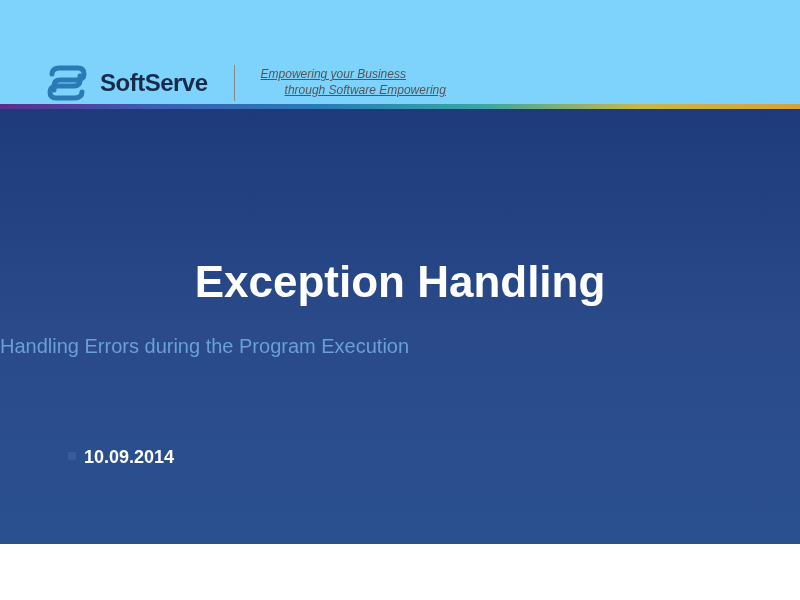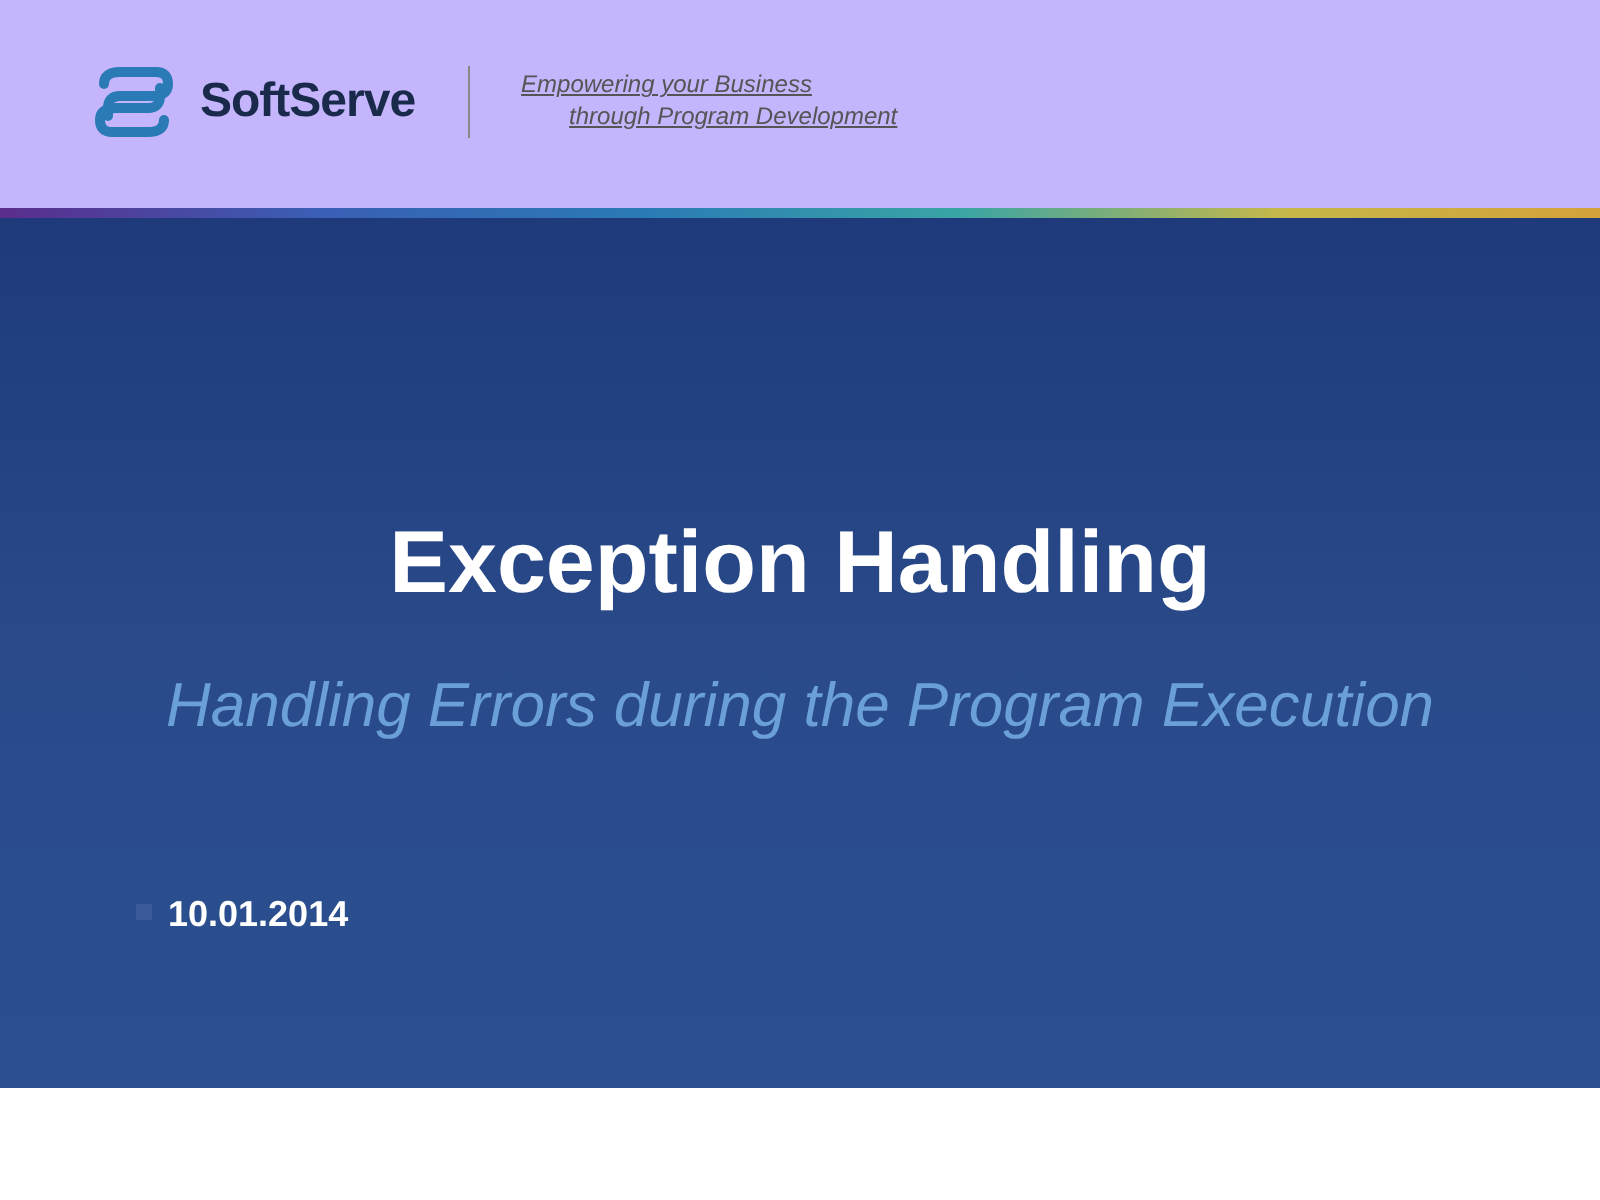--- a/index.html
+++ b/index.html
@@ -15,24 +15,24 @@
       overflow: hidden;
     }
     .slide {
       width: 800px;
       height: 600px;
       position: relative;
     }
     .header {
       width: 800px;
       height: 104px;
-      background: #c4b5fd;
+      background: #7dd3fc;
       padding: 30px 17px 0 46px;
       display: flex;
-      align-items: flex-start;
+      align-items: flex-end;
     }
     .logo-block {
       display: flex;
       align-items: center;
       gap: 12px;
     }
     .logo-icon {
       width: 42px;
       height: 42px;
     }
@@ -76,24 +76,22 @@
     }
     .title {
       color: #fff;
       font-size: 44px;
       font-weight: bold;
       text-align: center;
       margin-bottom: 28px;
     }
     .subtitle {
       color: #6a9fd8;
-      font-size: 31px;
-      text-align: center;
+      font-size: 20px;
       font-weight: 500;
-      font-style: italic;
     }
     .date {
       position: absolute;
       left: 68px;
       bottom: 76px;
       color: #fff;
       font-size: 18px;
       font-weight: bold;
     }
     .date-bullet {
@@ -116,25 +114,25 @@
       <span class="logo-icon">
         <svg width="42" height="42" viewBox="0 0 42 42">
           <path d="M 6 12 Q 6 6 14 6 L 32 6 Q 38 6 38 12 Q 38 18 30 18 L 14 18 Q 8 18 8 24 L 8 28" fill="none" stroke="#2a7ab5" stroke-width="5" stroke-linecap="round"></path>
           <path d="M 36 30 Q 36 36 28 36 L 10 36 Q 4 36 4 30 Q 4 24 12 24 L 28 24 Q 34 24 34 18 L 34 14" fill="none" stroke="#2a7ab5" stroke-width="5" stroke-linecap="round"></path>
         </svg>
       </span>
       <span class="logo-text">SoftServe</span>
       <span class="divider-vert"></span>
       <span class="tagline">
         <span class="tagline-line1">Empowering your Business</span>
-        <span class="tagline-line2">through Program Development</span>
+        <span class="tagline-line2">through Software Empowering</span>
       </span>
     </div>
   </div>
   <div class="gradient-bar"></div>
   <div class="main">
     <h1 class="title">Exception Handling</h1>
     <p class="subtitle">Handling Errors during the Program Execution</p>
     <div class="date">
-      <span class="date-bullet"></span><span>10.01.2014</span>
+      <span class="date-bullet"></span><span>10.09.2014</span>
     </div>
   </div>
 </div>
 
 </body></html>

